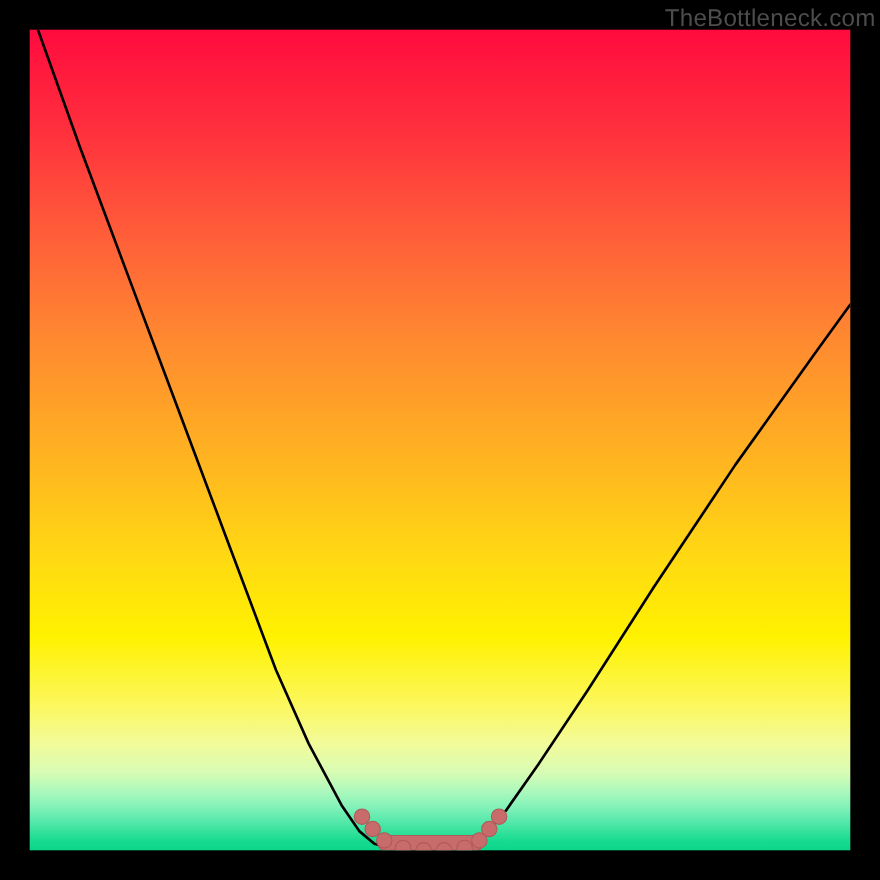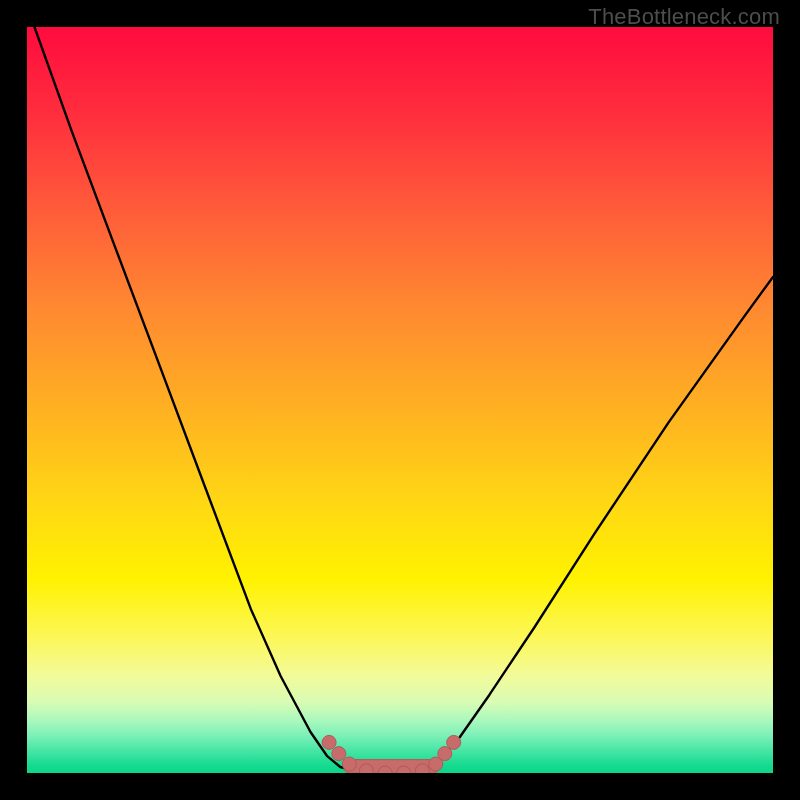--- a/index.html
+++ b/index.html
@@ -40,21 +40,21 @@
       #7cf0b7 95%,
       #4fe7a8 96.7%,
       #2de099 98%,
       #15da8f 99%,
       #0bd68a 100%
     );
   }
   .watermark {
     position: absolute;
     top: 4px;
-    right: 20px;
+    right: 4px;
     color: #5b5b5b;
     font-size: 22px;
     font-weight: 400;
     letter-spacing: 0.2px;
     opacity: 0.85;
     user-select: none;
   }
   svg.curves {
     position: absolute;
     inset: 0;

